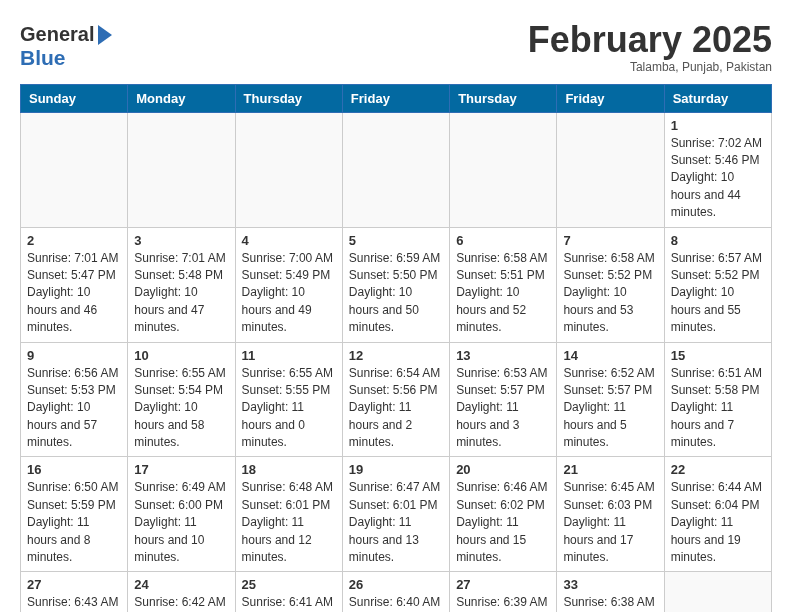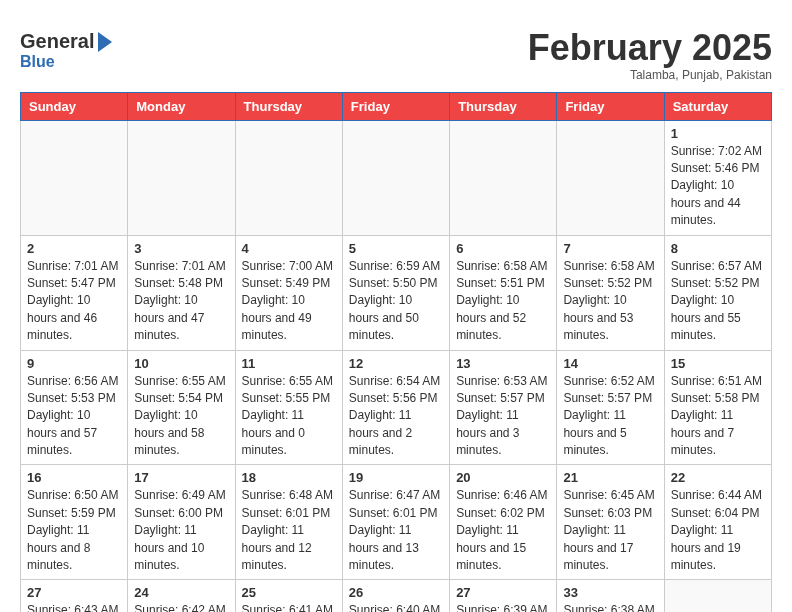--- a/index.html
+++ b/index.html
@@ -22,33 +22,32 @@
       align-items: flex-start;
     }
     .title-block {
       text-align: right;
     }
     .month-year {
       font-size: 36px;
       font-weight: bold;
       color: #333;
       line-height: 1.1;
-      margin-top: 8px;
     }
     .location {
       font-size: 12px;
       color: #555;
     }
     .calendar {
       width: 100%;
       border-collapse: collapse;
       border: 1px solid #ccc;
     }
     .calendar th {
-      background-color: #ef4444;
+      background-color: #0369a1;
       color: #fff;
       font-size: 13px;
       font-weight: bold;
       padding: 6px 8px;
       text-align: left;
       border: 1px solid #2e6db4;
     }
     .calendar td {
       width: calc(100% / 7);
       vertical-align: top;
@@ -87,21 +86,21 @@
       display: inline-block;
       width: 0;
       height: 0;
       border-top: 10px solid transparent;
       border-bottom: 10px solid transparent;
       border-left: 14px solid #2e6db4;
       margin-left: 2px;
       vertical-align: middle;
     }
     .logo-text-blue {
-      font-size: 16px;
+      font-size: 21px;
       font-weight: bold;
       color: #2e6db4;
     }
   </style>
 </head>
 <body>
 
 <div class="header">
   <div class="logo">
     <div class="logo-wrapper">

